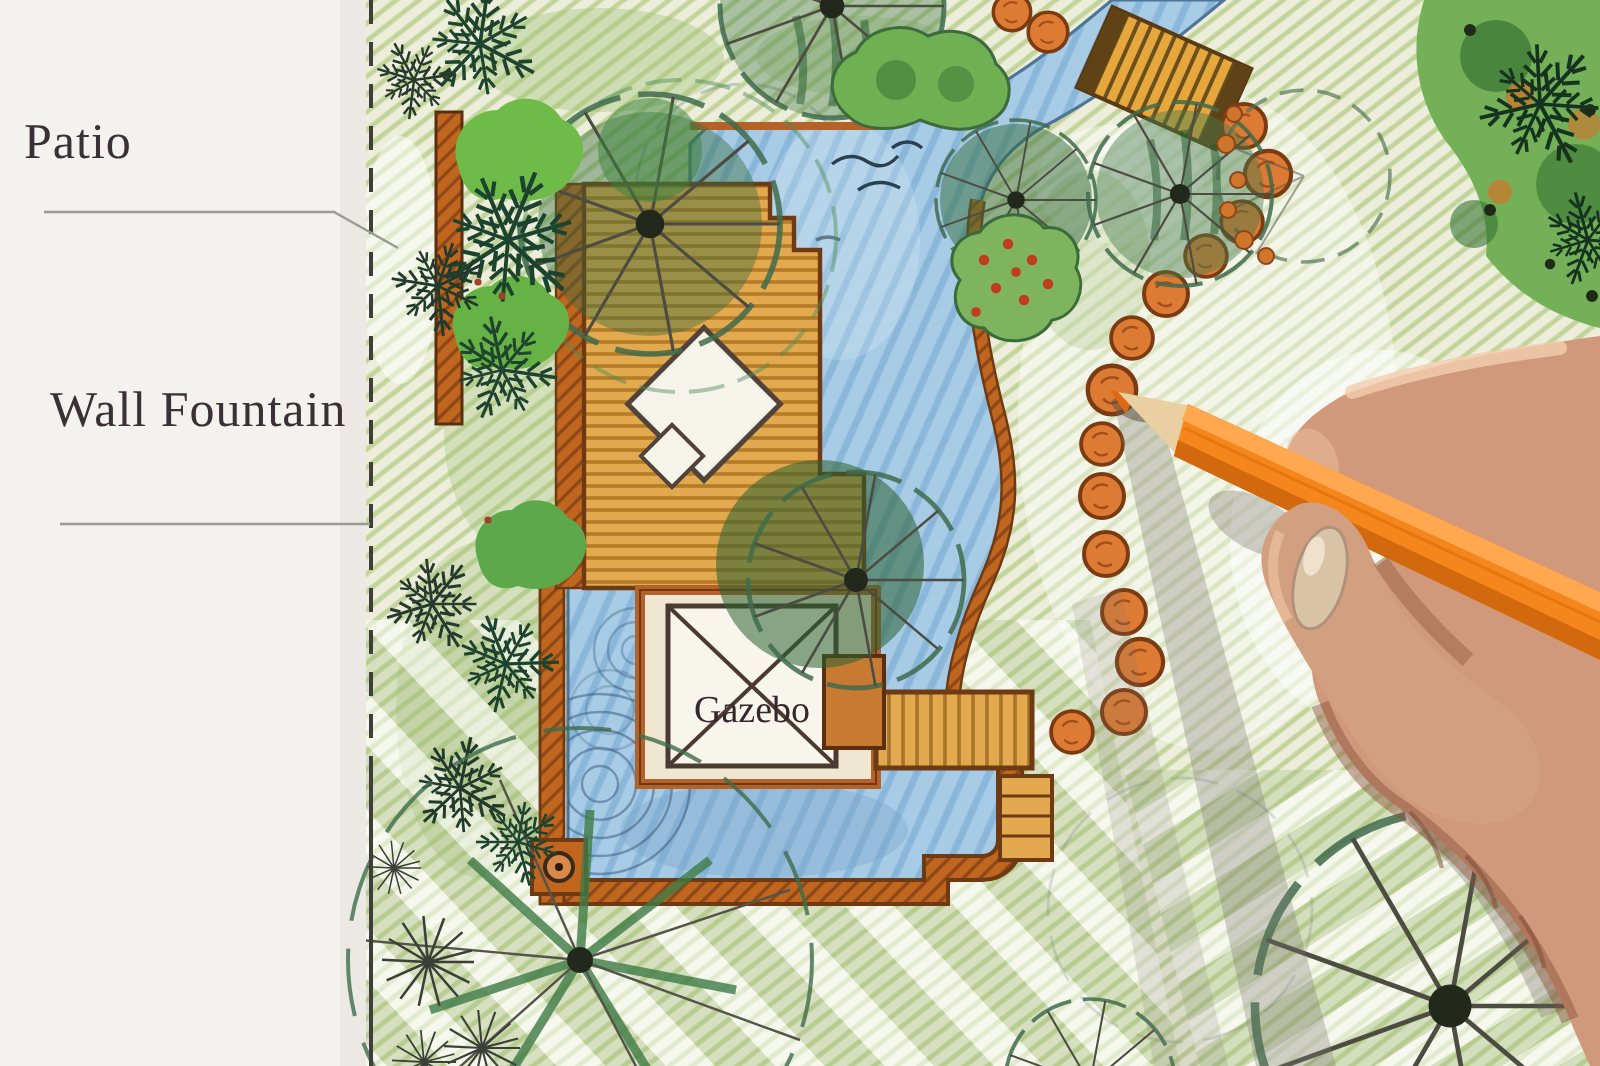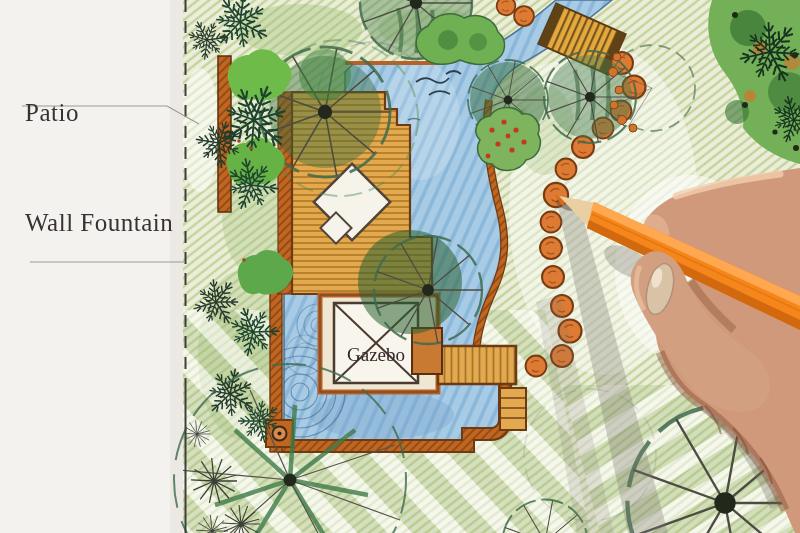--- a/index.html
+++ b/index.html
@@ -1,22 +1,22 @@
 <!DOCTYPE html>
 <html><head>
 <meta charset="utf-8">
 <style>
   html,body{margin:0;padding:0;background:#888;}
   .stage{position:relative;width:800px;height:533px;overflow:hidden;background:#f4f2ee;
          font-family:"Liberation Serif", serif;}
   .stage svg{position:absolute;left:0;top:0;}
   .margin-label{position:absolute;color:#3a3136;font-size:25px;letter-spacing:.5px;
                 font-family:"Liberation Serif", serif;}
-  #patio-label{left:25px;top:58px;margin-top:41px;}
-  #wf-label{left:25px;top:209px;}
+  #patio-label{left:12px;top:58px;}
+  #wf-label{left:25px;top:192px;}
 </style>
 </head>
 <body>
 
 <div class="stage">
 <svg width="800" height="533" viewBox="0 0 800 533">
 <defs>
   <pattern id="lawnTex" width="7" height="7" patternUnits="userSpaceOnUse" patternTransform="rotate(52)">
     <rect width="7" height="7" fill="#eceedb"></rect>
           <line x1="3" y1="0" x2="3" y2="7" stroke="#c3d49a" stroke-width="2.4"></line>

